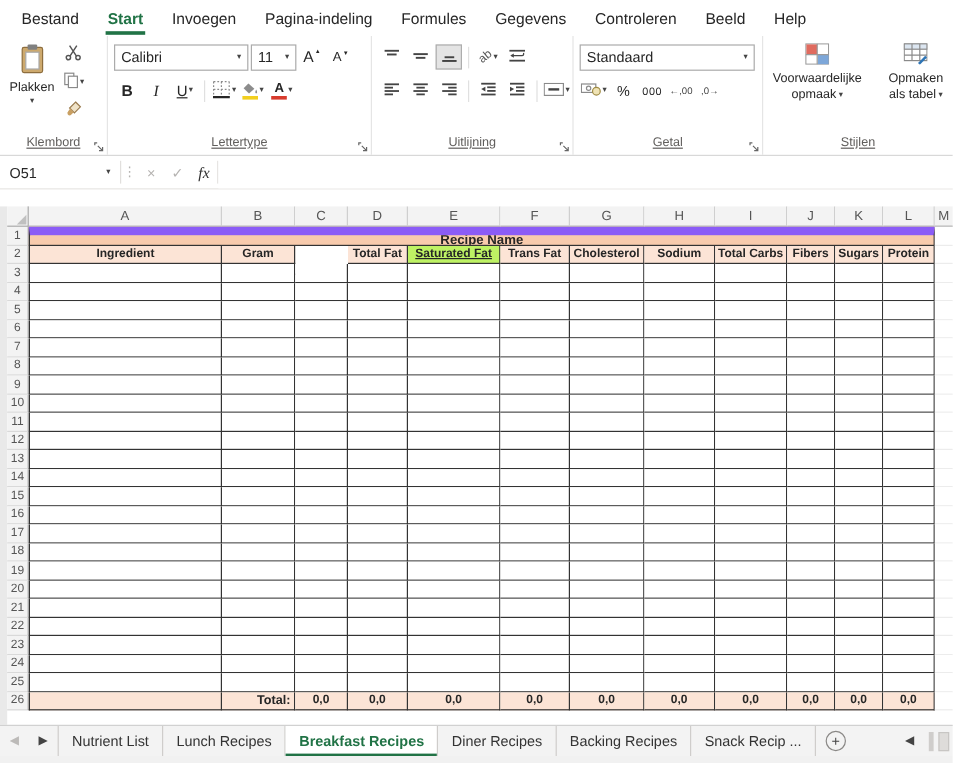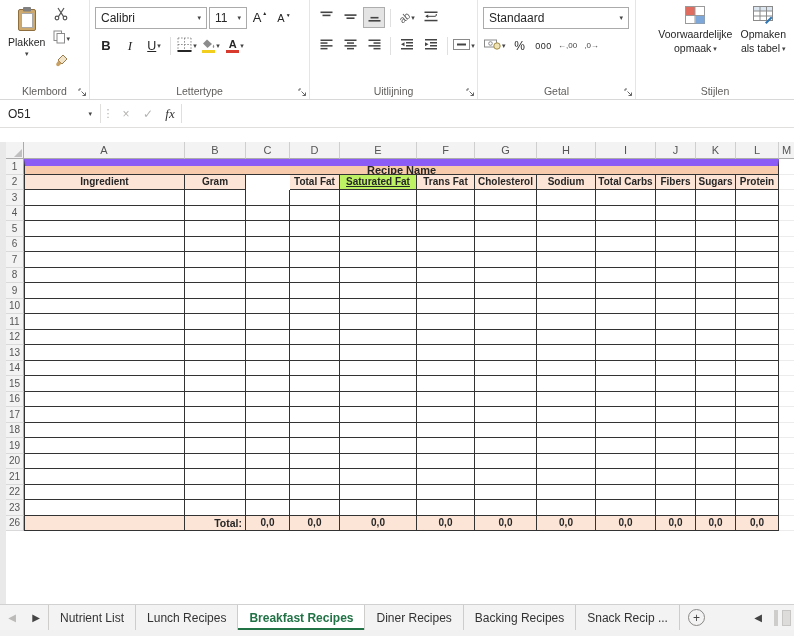--- a/index.html
+++ b/index.html
@@ -11,21 +11,21 @@
   
   .menubar { height:30px; flex:none; display:flex; align-items:stretch; padding-left:6px; background:#fff; }
   .menu-tab { display:flex; align-items:center; padding:0 12px; font-size:13px; position:relative; cursor:default; }
   .menu-tab.active { color:var(--accent); font-weight:bold; }
   .menu-tab.active::after { content:""; position:absolute; left:10px; right:10px; bottom:1px; height:3px; background:var(--accent); }
 
   
   .ribbon { height:100px; flex:none; display:flex; background:#fff; border-bottom:1px solid #d8d8d8; }
   .rgroup { display:flex; flex-direction:column; border-right:1px solid #e5e5e5; flex:none; }
   .gbody { flex:1; display:flex; align-items:stretch; padding:3px 5px 0 5px; }
-  .glabel { height:16px; flex:none; position:relative; display:flex; align-items:center; justify-content:center; font-size:10.5px; color:#605e5c; }
+  .glabel { height:16px; flex:none; position:relative; display:flex; justify-content:center; font-size:10.5px; color:#605e5c;text-decoration:underline; }
   .glabel .launch { position:absolute; right:2px; bottom:2px; line-height:0; }
   .bigbtn { display:flex; flex-direction:column; align-items:center; justify-content:flex-start; gap:2px; padding:3px 3px 1px; font-size:10.5px; line-height:12px; text-align:center; cursor:default; }
   .cr { font-size:7px; line-height:7px; color:#444; }
   .cr::before { content:"▾"; }
   .sbtn { height:21px; min-width:22px; display:flex; align-items:center; justify-content:center; gap:1px; background:none; border:1px solid transparent; font-size:12px; color:#262626; font-family:inherit; cursor:default; }
   .sbtn.sel { background:#e4e4e4; border:1px solid #adadad; }
   .rrow { display:flex; align-items:center; gap:2px; height:25px; }
   .rows { display:flex; flex-direction:column; gap:3px; width:100%; padding-top:2px; }
   .combo { height:22px; border:1px solid #ababab; background:#fff; display:flex; align-items:center; justify-content:space-between; padding:0 5px; font-size:12px; }
   .vdiv { width:1px; height:18px; background:#e0e0e0; margin:0 3px; flex:none; }
@@ -87,20 +87,31 @@
   .sb-right { margin-left:auto; display:flex; align-items:center; gap:4px; padding-right:3px; }
   .hsplit { width:4px; height:16px; background:#cfcdcb; flex:none; }
   .hstub { width:9px; height:16px; background:#dedcda; border:1px solid #c8c6c4; flex:none; }
   .bottomstrip { height:6px; flex:none; background:#f1f1f1; }
 </style>
 </head>
 <body>
 
 <div class="app">
 
+  <nav class="menubar">
+      <div class="menu-tab">Bestand</div>
+      <div class="menu-tab active">Start</div>
+      <div class="menu-tab">Invoegen</div>
+      <div class="menu-tab">Pagina-indeling</div>
+      <div class="menu-tab">Formules</div>
+      <div class="menu-tab">Gegevens</div>
+      <div class="menu-tab">Controleren</div>
+      <div class="menu-tab">Beeld</div>
+      <div class="menu-tab">Help</div>
+    </nav>
 
   <div class="ribbon">
 
     <section class="rgroup" style="width:90px">
       <div class="gbody" style="gap:2px">
         <div class="bigbtn">
           <span>
             <svg width="22" height="26" viewBox="0 0 22 26">
                 <rect x="2.5" y="3.5" width="17" height="21" rx="1.5" fill="#cda96d" stroke="#8e6e3e"></rect>
                 <rect x="5.5" y="7.5" width="11" height="14" fill="#fff" stroke="#a9a9a9"></rect>
@@ -343,21 +354,21 @@
       <div class="glabel">
         <span>Getal</span>
         <span class="launch"><svg width="9" height="9" viewBox="0 0 9 9">
               <path d="M1 3 V1 H3" fill="none" stroke="#666"></path>
               <path d="M3.5 3.5 L7.5 7.5 M7.5 4.5 V7.5 H4.5" fill="none" stroke="#666"></path>
             </svg></span>
       </div>
     </section>
 
     <section class="rgroup" style="flex:1;border-right:none">
-      <div class="gbody" style="justify-content:flex-end;gap:2px">
+      <div class="gbody" style="justify-content:space-between;gap:2px">
         <div class="bigbtn">
           <span><svg width="20" height="18" viewBox="0 0 20 18">
                 <rect x=".5" y=".5" width="19" height="17" fill="#fff" stroke="#9a9a9a"></rect>
                 <rect x="1" y="1" width="9" height="8" fill="#e06b5f"></rect>
                 <rect x="10.5" y="9.5" width="9" height="8" fill="#7da7d9"></rect>
                 <path d="M.5 9.5 H19.5 M10 .5 V17.5" stroke="#9a9a9a"></path>
               </svg></span>
           <span>Voorwaardelijke</span>
           <span class="lastline">
               <span>opmaak</span>
@@ -773,20 +784,52 @@
             <div class="tcell" style="width: 58px;"></div>
             <div class="tcell" style="width: 62px;"></div>
             <div class="tcell" style="width: 59px;"></div>
             <div class="tcell" style="width: 60px;"></div>
             <div class="tcell" style="width: 40px;"></div>
             <div class="tcell" style="width: 40px;"></div>
             <div class="tcell" style="width: 43px;"></div>
             <div class="mcell" style="width: 15px;"></div>
           </div>
           <div class="grow">
+            <div class="rowhdr">24</div>
+            <div class="tcell first" style="width: 161px;"></div>
+            <div class="tcell" style="width: 61px;"></div>
+            <div class="tcell" style="width: 44px;"></div>
+            <div class="tcell" style="width: 50px;"></div>
+            <div class="tcell" style="width: 77px;"></div>
+            <div class="tcell" style="width: 58px;"></div>
+            <div class="tcell" style="width: 62px;"></div>
+            <div class="tcell" style="width: 59px;"></div>
+            <div class="tcell" style="width: 60px;"></div>
+            <div class="tcell" style="width: 40px;"></div>
+            <div class="tcell" style="width: 40px;"></div>
+            <div class="tcell" style="width: 43px;"></div>
+            <div class="mcell" style="width: 15px;"></div>
+          </div>
+          <div class="grow">
+            <div class="rowhdr">25</div>
+            <div class="tcell first" style="width: 161px;"></div>
+            <div class="tcell" style="width: 61px;"></div>
+            <div class="tcell" style="width: 44px;"></div>
+            <div class="tcell" style="width: 50px;"></div>
+            <div class="tcell" style="width: 77px;"></div>
+            <div class="tcell" style="width: 58px;"></div>
+            <div class="tcell" style="width: 62px;"></div>
+            <div class="tcell" style="width: 59px;"></div>
+            <div class="tcell" style="width: 60px;"></div>
+            <div class="tcell" style="width: 40px;"></div>
+            <div class="tcell" style="width: 40px;"></div>
+            <div class="tcell" style="width: 43px;"></div>
+            <div class="mcell" style="width: 15px;"></div>
+          </div>
+          <div class="grow">
             <div class="rowhdr">26</div>
             <div class="tcell first" style="width: 161px; background: rgb(252, 228, 214);"></div>
             <div class="tcell totlabel" style="width: 61px; background: rgb(252, 228, 214);">Total:</div>
             <div class="tcell totval" style="width: 44px; background: rgb(252, 228, 214);">0,0</div>
             <div class="tcell totval" style="width: 50px; background: rgb(252, 228, 214);">0,0</div>
             <div class="tcell totval" style="width: 77px; background: rgb(252, 228, 214);">0,0</div>
             <div class="tcell totval" style="width: 58px; background: rgb(252, 228, 214);">0,0</div>
             <div class="tcell totval" style="width: 62px; background: rgb(252, 228, 214);">0,0</div>
             <div class="tcell totval" style="width: 59px; background: rgb(252, 228, 214);">0,0</div>
             <div class="tcell totval" style="width: 60px; background: rgb(252, 228, 214);">0,0</div>

